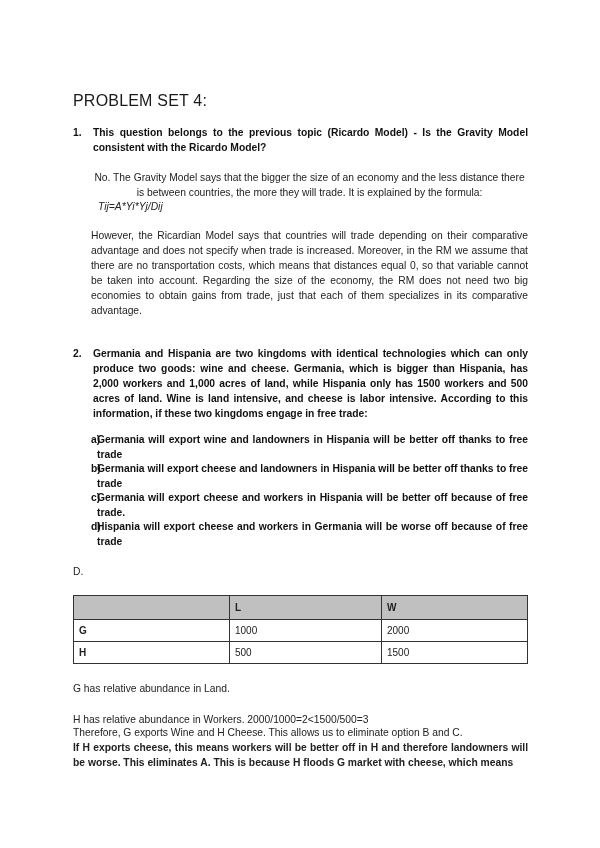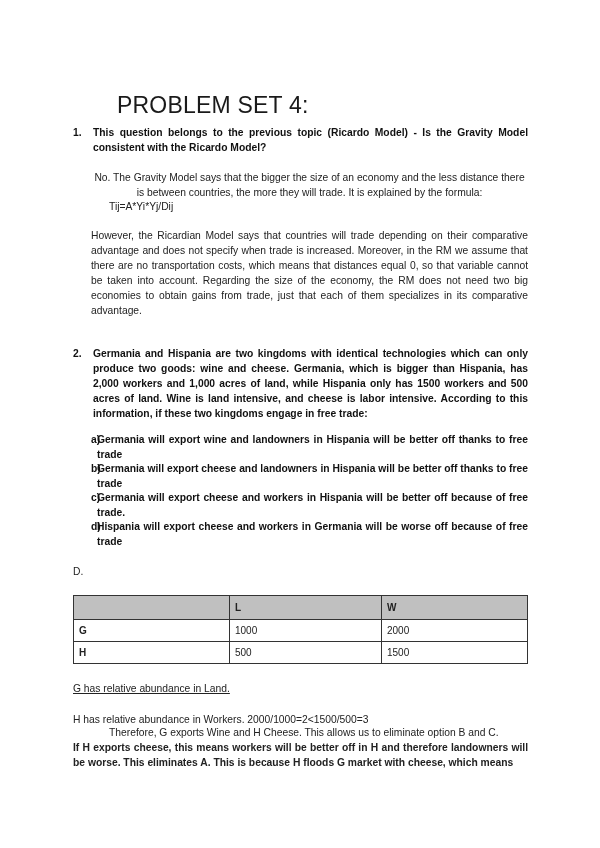--- a/index.html
+++ b/index.html
@@ -1,19 +1,19 @@
 <!DOCTYPE html>
 <html><head>
 <meta charset="utf-8">
 <style>
   html, body { margin: 0; padding: 0; background: #ffffff; }
   body { width: 600px; height: 848px; position: relative; overflow: hidden;
          font-family: "Liberation Sans", sans-serif; color: #1a1a1a; }
   .page { position: absolute; left: 0; top: 0; width: 600px; height: 848px; }
-  .title { position: absolute; left: 73px; top: 92px; font-size: 23px; font-weight: 400; color: #1a1a1a; letter-spacing: 0.2px; margin-left: 44px; }
+  .title { position: absolute; left: 73px; top: 92px; font-size: 16px; font-weight: 400; color: #1a1a1a; letter-spacing: 0.2px; }
   .q { position: absolute; left: 73px; font-size: 10.3px; font-weight: bold; line-height: 15px; color: #111; }
   .q .num { position: absolute; left: 0; top: 0; }
   .q .txt { margin-left: 20px; text-align: justify; display: block; }
   .p { position: absolute; font-size: 10.3px; line-height: 15px; color: #222; text-align: justify; }
   .opt { position: absolute; left: 91px; width: 437px; font-size: 10.3px; font-weight: bold; line-height: 14.5px; color: #111; }
   .opt .lbl { position: absolute; left: 0; top: 0; }
   .opt .txt { margin-left: 6px; display: block; text-align: justify; }
   table.t { position: absolute; left: 73px; top: 595px; width: 455px; border-collapse: collapse; font-size: 10px; }
   table.t td { border: 1.5px solid #333; height: 21px; padding: 0 0 0 5px; vertical-align: middle; color: #222; }
   table.t tr.head td { background: #c0c0c0; font-weight: bold; height: 23px; }
@@ -25,21 +25,21 @@
 <div class="page">
 
   <div class="title">PROBLEM SET 4:</div>
 
   <div class="q" style="top:125px; width:455px;">
     <span class="num">1.</span>
     <span class="txt">This question belongs to the previous topic (Ricardo Model) - Is the Gravity Model consistent with the Ricardo Model?</span>
   </div>
 
   <div class="p" style="left:91px; top:170px; width:437px; text-align:center;">No. The Gravity Model says that the bigger the size of an economy and the less distance there is between countries, the more they will trade. It is explained by the formula:</div>
-  <div class="p" style="left:109px; top:199px; width:300px;">Tij=A*Yi*Yj/Dij</div>
+  <div class="p" style="left:98px; top:199px; width:300px;font-style:italic;">Tij=A*Yi*Yj/Dij</div>
 
   <div class="p" style="left:91px; top:228px; width:437px;">However, the Ricardian Model says that countries will trade depending on their comparative advantage and does not specify when trade is increased. Moreover, in the RM we assume that there are no transportation costs, which means that distances equal 0, so that variable cannot be taken into account. Regarding the size of the economy, the RM does not need two big economies to obtain gains from trade, just that each of them specializes in its comparative advantage.</div>
 
   <div class="q" style="top:346px; width:455px;">
     <span class="num">2.</span>
     <span class="txt">Germania and Hispania are two kingdoms with identical technologies which can only produce two goods: wine and cheese. Germania, which is bigger than Hispania, has 2,000 workers and 1,000 acres of land, while Hispania only has 1500 workers and 500 acres of land. Wine is land intensive, and cheese is labor intensive. According to this information, if these two kingdoms engage in free trade:</span>
   </div>
 
   <div class="opt" style="top:433px;">
     <span class="lbl">a)</span>
@@ -73,18 +73,18 @@
       <td>2000</td>
     </tr>
     <tr>
       <td class="rowh">H</td>
       <td>500</td>
       <td>1500</td>
     </tr>
   </tbody>
     </table>
 
-  <div class="p" style="left:73px; top:681px; width:455px; text-align:left;text-decoration:underline;">G has relative abundance in Land.</div>
+  <div class="p" style="left:73px; top:681px; width:455px; text-align:left;">G has relative abundance in Land.</div>
   <div class="p" style="left:73px; top:712px; width:455px; text-align:left;">H has relative abundance in Workers. 2000/1000=2&lt;1500/500=3</div>
-  <div class="p" style="left:73px; top:725px; width:455px; text-align:left;margin-left:36px;">Therefore, G exports Wine and H Cheese. This allows us to eliminate option B and C.</div>
+  <div class="p" style="left:73px; top:725px; width:455px; text-align:left;">Therefore, G exports Wine and H Cheese. This allows us to eliminate option B and C.</div>
   <div class="p" style="left:73px; top:740px; width:455px;font-weight:bold;">If H exports cheese, this means workers will be better off in H and therefore landowners will be worse. This eliminates A. This is because H floods G market with cheese, which means</div>
 
 </div>
 
 </body></html>

